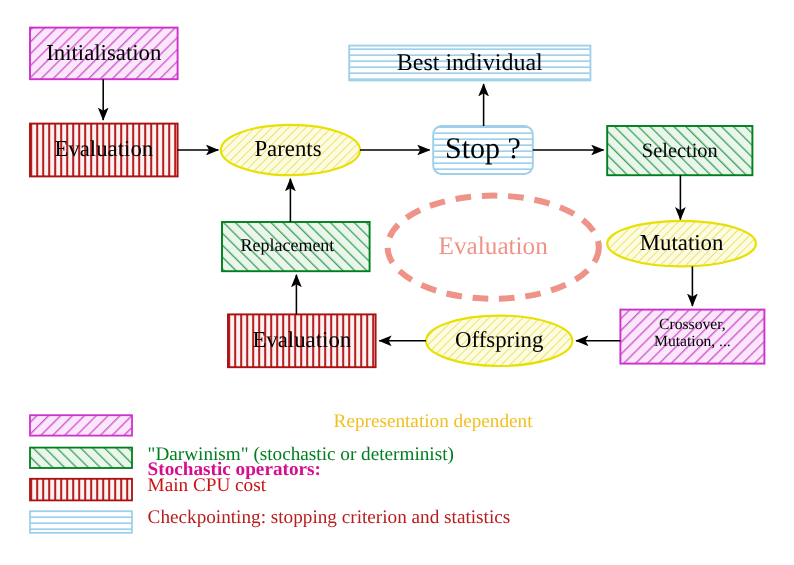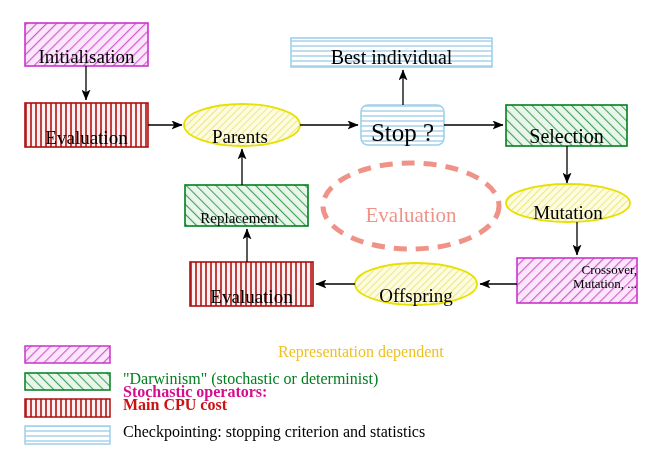--- a/index.html
+++ b/index.html
@@ -1,19 +1,19 @@
 <!DOCTYPE html>
 <html><head>
 <meta charset="utf-8">
 <style>
   html,body{margin:0;padding:0;background:#ffffff;}
   body{width:662px;height:471px;position:relative;overflow:hidden;
        font-family:"Liberation Serif","DejaVu Serif",serif;}
   #canvas{position:absolute;left:0;top:0;width:662px;height:471px;}
-  .node{position:absolute;display:flex;align-items:flex-end;justify-content:center;
+  .node{position:absolute;display:flex;align-items:center;justify-content:center;
         text-align:center;color:#000;box-sizing:border-box;z-index:3;font-family:Liberation Serif, serif;}
   .node span{position:relative;z-index:4;line-height:1.02;}
   .lbl{position:absolute;z-index:4;white-space:nowrap;}
   svg{position:absolute;left:0;top:0;overflow:visible;}
 </style>
 </head>
 <body>
 
 <svg id="canvas" width="662" height="471">
   <defs>
@@ -82,21 +82,21 @@
 <div class="node" style="left:182px;top:104px;width:116px;height:42px;">
   <span style="font-size:19px;">Parents</span>
 </div>
 <div class="node" style="left:291px;top:38px;width:201px;height:29px;">
   <span style="font-size:20px;">Best individual</span>
 </div>
 <div class="node" style="left:361px;top:105px;width:83px;height:40px;">
   <span style="font-size:25px;">Stop ?</span>
 </div>
 <div class="node" style="left:506px;top:105px;width:121px;height:41px;">
-  <span style="font-size:20px;">Selection</span>
+  <span style="font-size:17px;">Selection</span>
 </div>
 <div class="node" style="left:506px;top:184px;width:124px;height:38px;">
   <span style="font-size:19px;">Mutation</span>
 </div>
 <div class="node" style="left:517px;top:258px;width:120px;height:37px;flex-direction:column;">
   <span style="font-size:13px;">Crossover,</span>
   <span style="font-size:13px;">Mutation, ...</span>
 </div>
 <div class="node" style="left:355px;top:263px;width:122px;height:42px;">
   <span style="font-size:19px;">Offspring</span>
@@ -107,14 +107,14 @@
 <div class="node" style="left:185px;top:185px;width:109px;height:41px;">
   <span style="font-size:15px;">Replacement</span>
 </div>
 <div class="node" style="left:323px;top:186px;width:176px;height:40px;">
   <span style="font-size:21px;color:#ef9388;">Evaluation</span>
 </div>
 
 <div class="lbl" style="left:123px;top:343px;font-size:16px;font-weight:bold;color:#d40f8e;margin-top:40px;">Stochastic operators:</div>
 <div class="lbl" style="left:278px;top:343px;font-size:16px;color:#f0c020;">Representation dependent</div>
 <div class="lbl" style="left:123px;top:370px;font-size:16px;color:#007f1f;">"Darwinism" (stochastic or determinist)</div>
-<div class="lbl" style="left:123px;top:396px;font-size:16px;font-weight:bold;color:#cc1111;">Main CPU cost</div>
-<div class="lbl" style="left:123px;top:423px;font-size:16px;color:#000000;">Checkpointing: stopping criterion and statistics</div>
+<div class="lbl" style="left:123px;top:396px;font-size:16px;font-weight:normal;color:#cc1111;">Main CPU cost</div>
+<div class="lbl" style="left:123px;top:423px;font-size:16px;color:#b91c1c;">Checkpointing: stopping criterion and statistics</div>
 
 </body></html>

